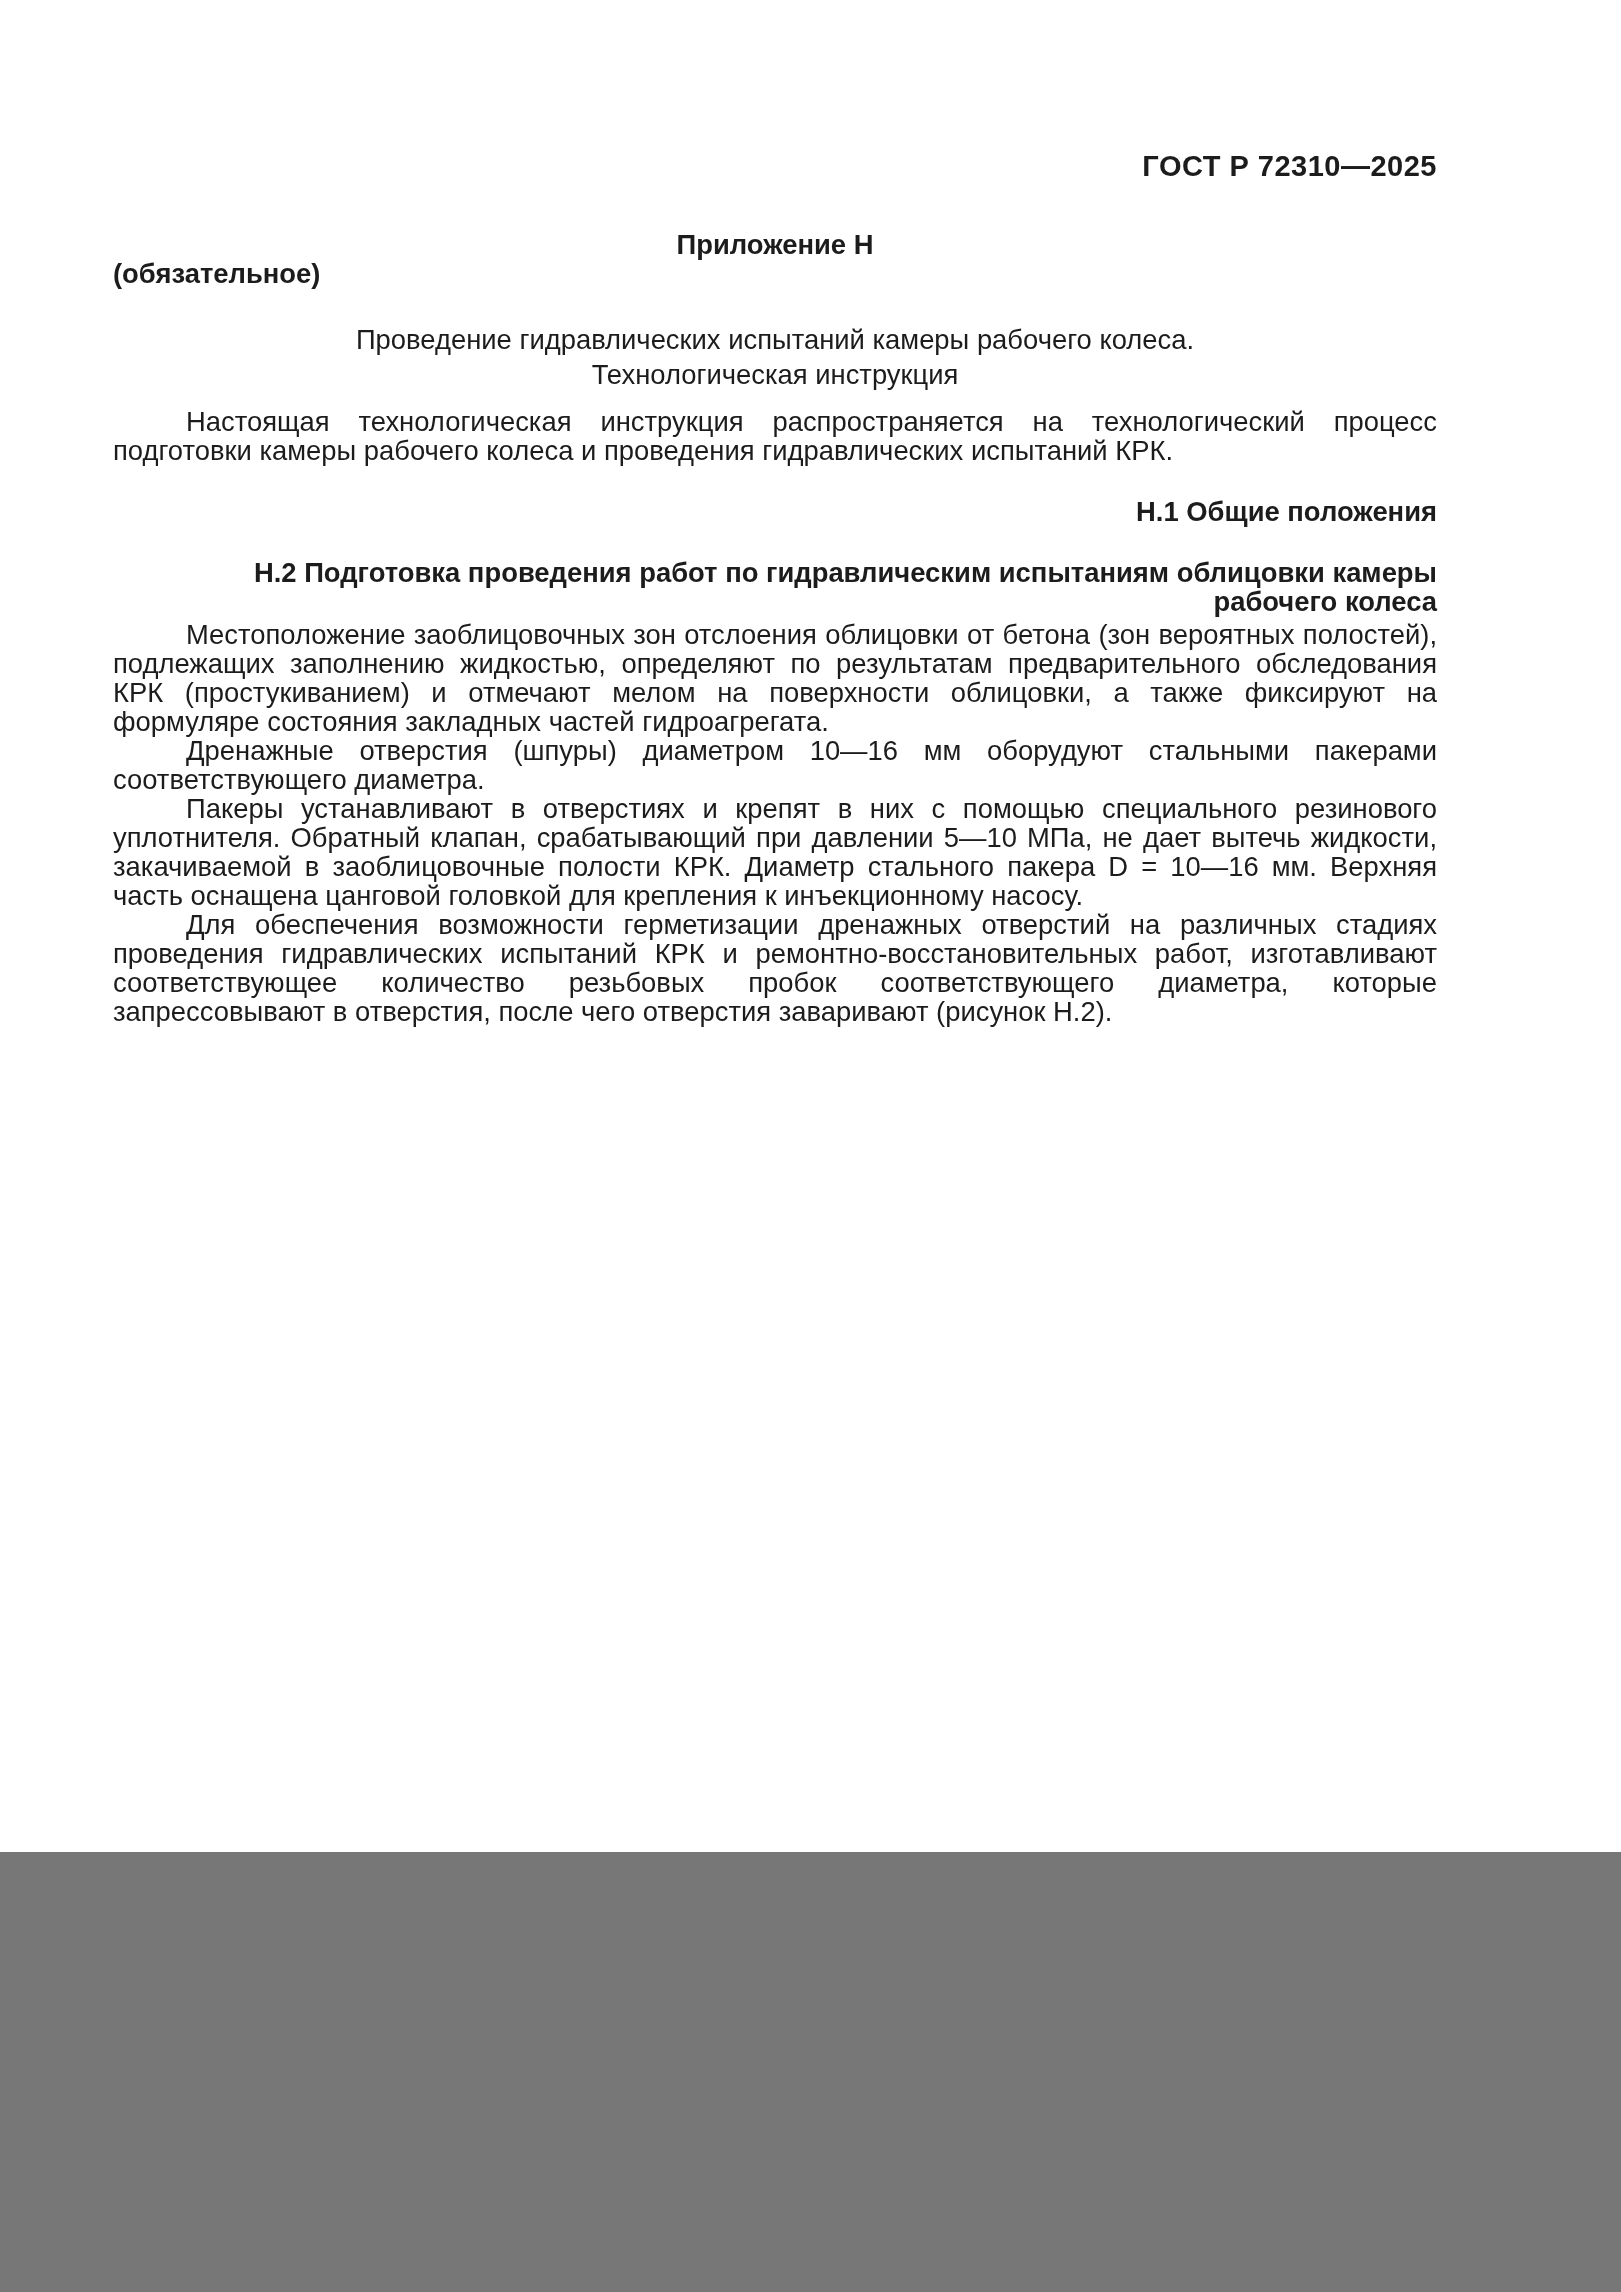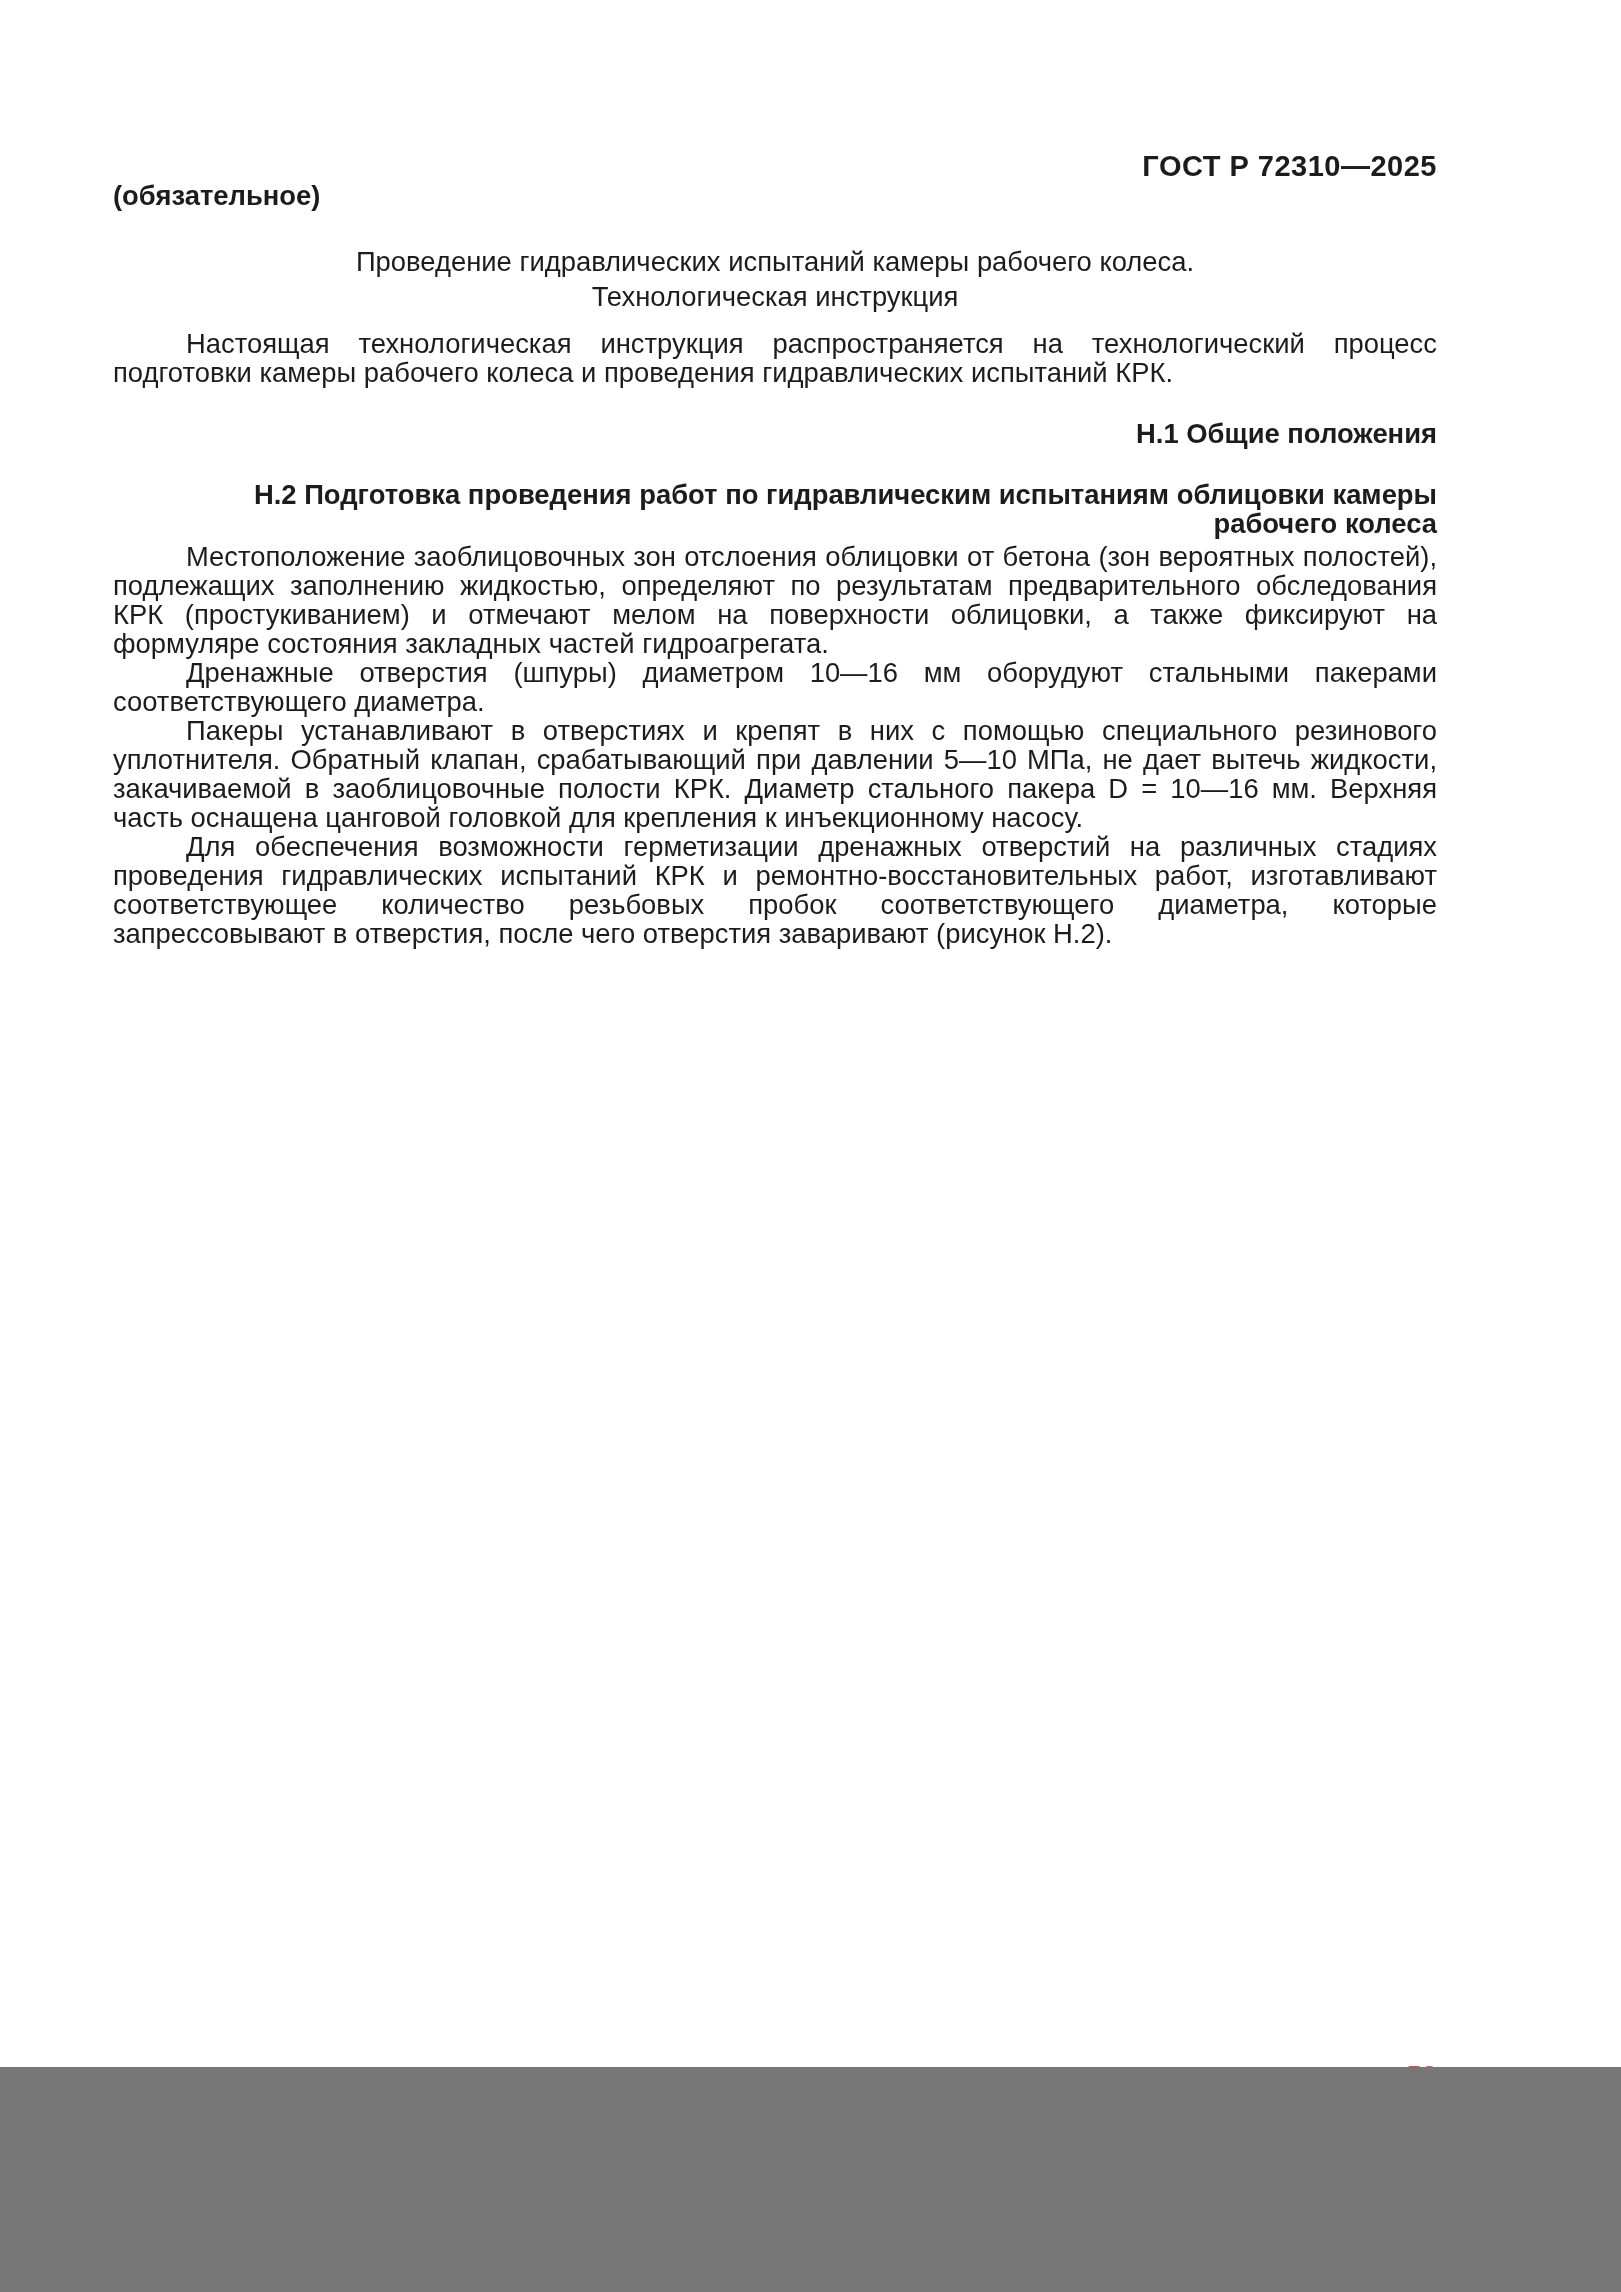--- a/index.html
+++ b/index.html
@@ -1,20 +1,20 @@
 <!DOCTYPE html>
 <html lang="ru"><head>
 <meta charset="utf-8">
 <style>
   * { margin: 0; padding: 0; box-sizing: border-box; }
   html, body { background: #777; }
   .page {
     position: relative;
     width: 1621px;
-    height: 2067px;
+    height: 1852px;
     margin: 0 auto;
     background: #ffffff;
     color: #1c1c1c;
     font-family: "Liberation Sans", "DejaVu Sans", sans-serif;
     font-size: 27.4px;
     line-height: 29px;
   }
   .content {
     position: absolute;
     left: 113px;
@@ -69,20 +69,21 @@
   }
 </style>
 </head>
 <body>
 
 <div class="page">
   <div class="content">
 
     <div class="running-header">ГОСТ Р 72310—2025</div>
 
+    <div class="appendix-label">Приложение Н</div>
 
     <div class="appendix-type">(обязательное)</div>
 
     <div class="doc-title">
       <span>Проведение гидравлических испытаний камеры рабочего колеса.</span><br>
       <span>Технологическая инструкция</span>
     </div>
 
     <p class="body-par intro-par">Настоящая технологическая инструкция распространяется на технологический процесс подготовки камеры рабочего колеса и проведения гидравлических испытаний КРК.</p>
 

